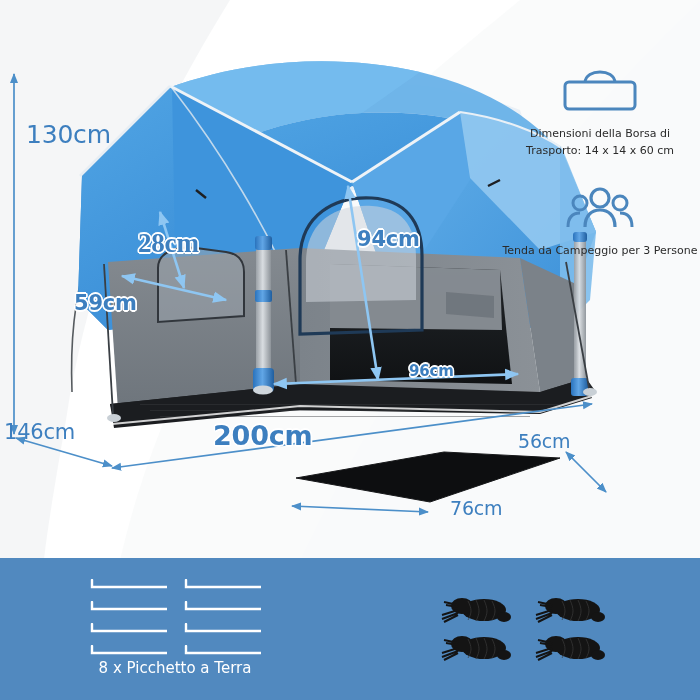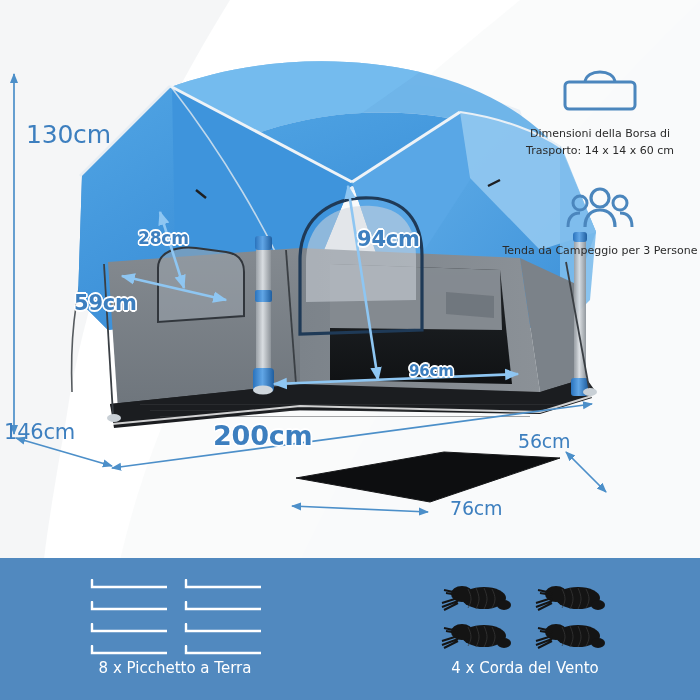--- a/index.html
+++ b/index.html
@@ -32,21 +32,21 @@
     font-weight: bold;
     white-space: nowrap;
     letter-spacing: -0.2px;
     text-shadow:
        1.6px 0 #fff, -1.6px 0 #fff, 0 1.6px #fff, 0 -1.6px #fff,
        1.2px 1.2px #fff, -1.2px 1.2px #fff, 1.2px -1.2px #fff, -1.2px -1.2px #fff;
   }
 
   #dim-130 { left: 26px;  top: 120px; font-size: 25px; font-weight: normal; text-shadow: none; }
   #dim-146 { left: 4px;   top: 420px; font-size: 21px; font-weight: normal; text-shadow: none; }
-  #dim-28  { left: 138px; top: 228px; font-size: 17px; }
+  #dim-28  { left: 138px; top: 228px; font-size: 27px; font-family: Liberation Serif, serif; }
   #dim-59  { left: 74px;  top: 277px; font-size: 21px; margin-top: 14px; }
   #dim-94  { left: 357px; top: 227px; font-size: 21px; }
   #dim-96  { left: 393px; top: 362px; font-size: 15px; padding-left: 16px; }
   #dim-200 { left: 213px; top: 420px; font-size: 27px; text-align: center; }
   #dim-56  { left: 518px; top: 430px; font-size: 19px; font-weight: normal; text-shadow: none; }
   #dim-76  { left: 450px; top: 497px; font-size: 19px; font-weight: normal; text-shadow: none; }
 
   
   #info-col {
     position: absolute;
@@ -421,17 +421,16 @@
               </g>
               <g stroke="#3a3a3a" stroke-width="0.9" fill="none" opacity="0.8">
                 <path d="M28,8 C32,16 32,20 28,27"></path>
                 <path d="M36,7 C40,16 40,20 36,28"></path>
                 <path d="M44,7 C48,16 48,20 44,28"></path>
                 <path d="M52,8 C56,16 56,20 52,27"></path>
               </g>
             </svg>
         </div>
       </div>
-      <div class="acc-label">4 x Corda del Vento</div>
     </div>
 
   </div>
 </div>
 
 </body></html>

